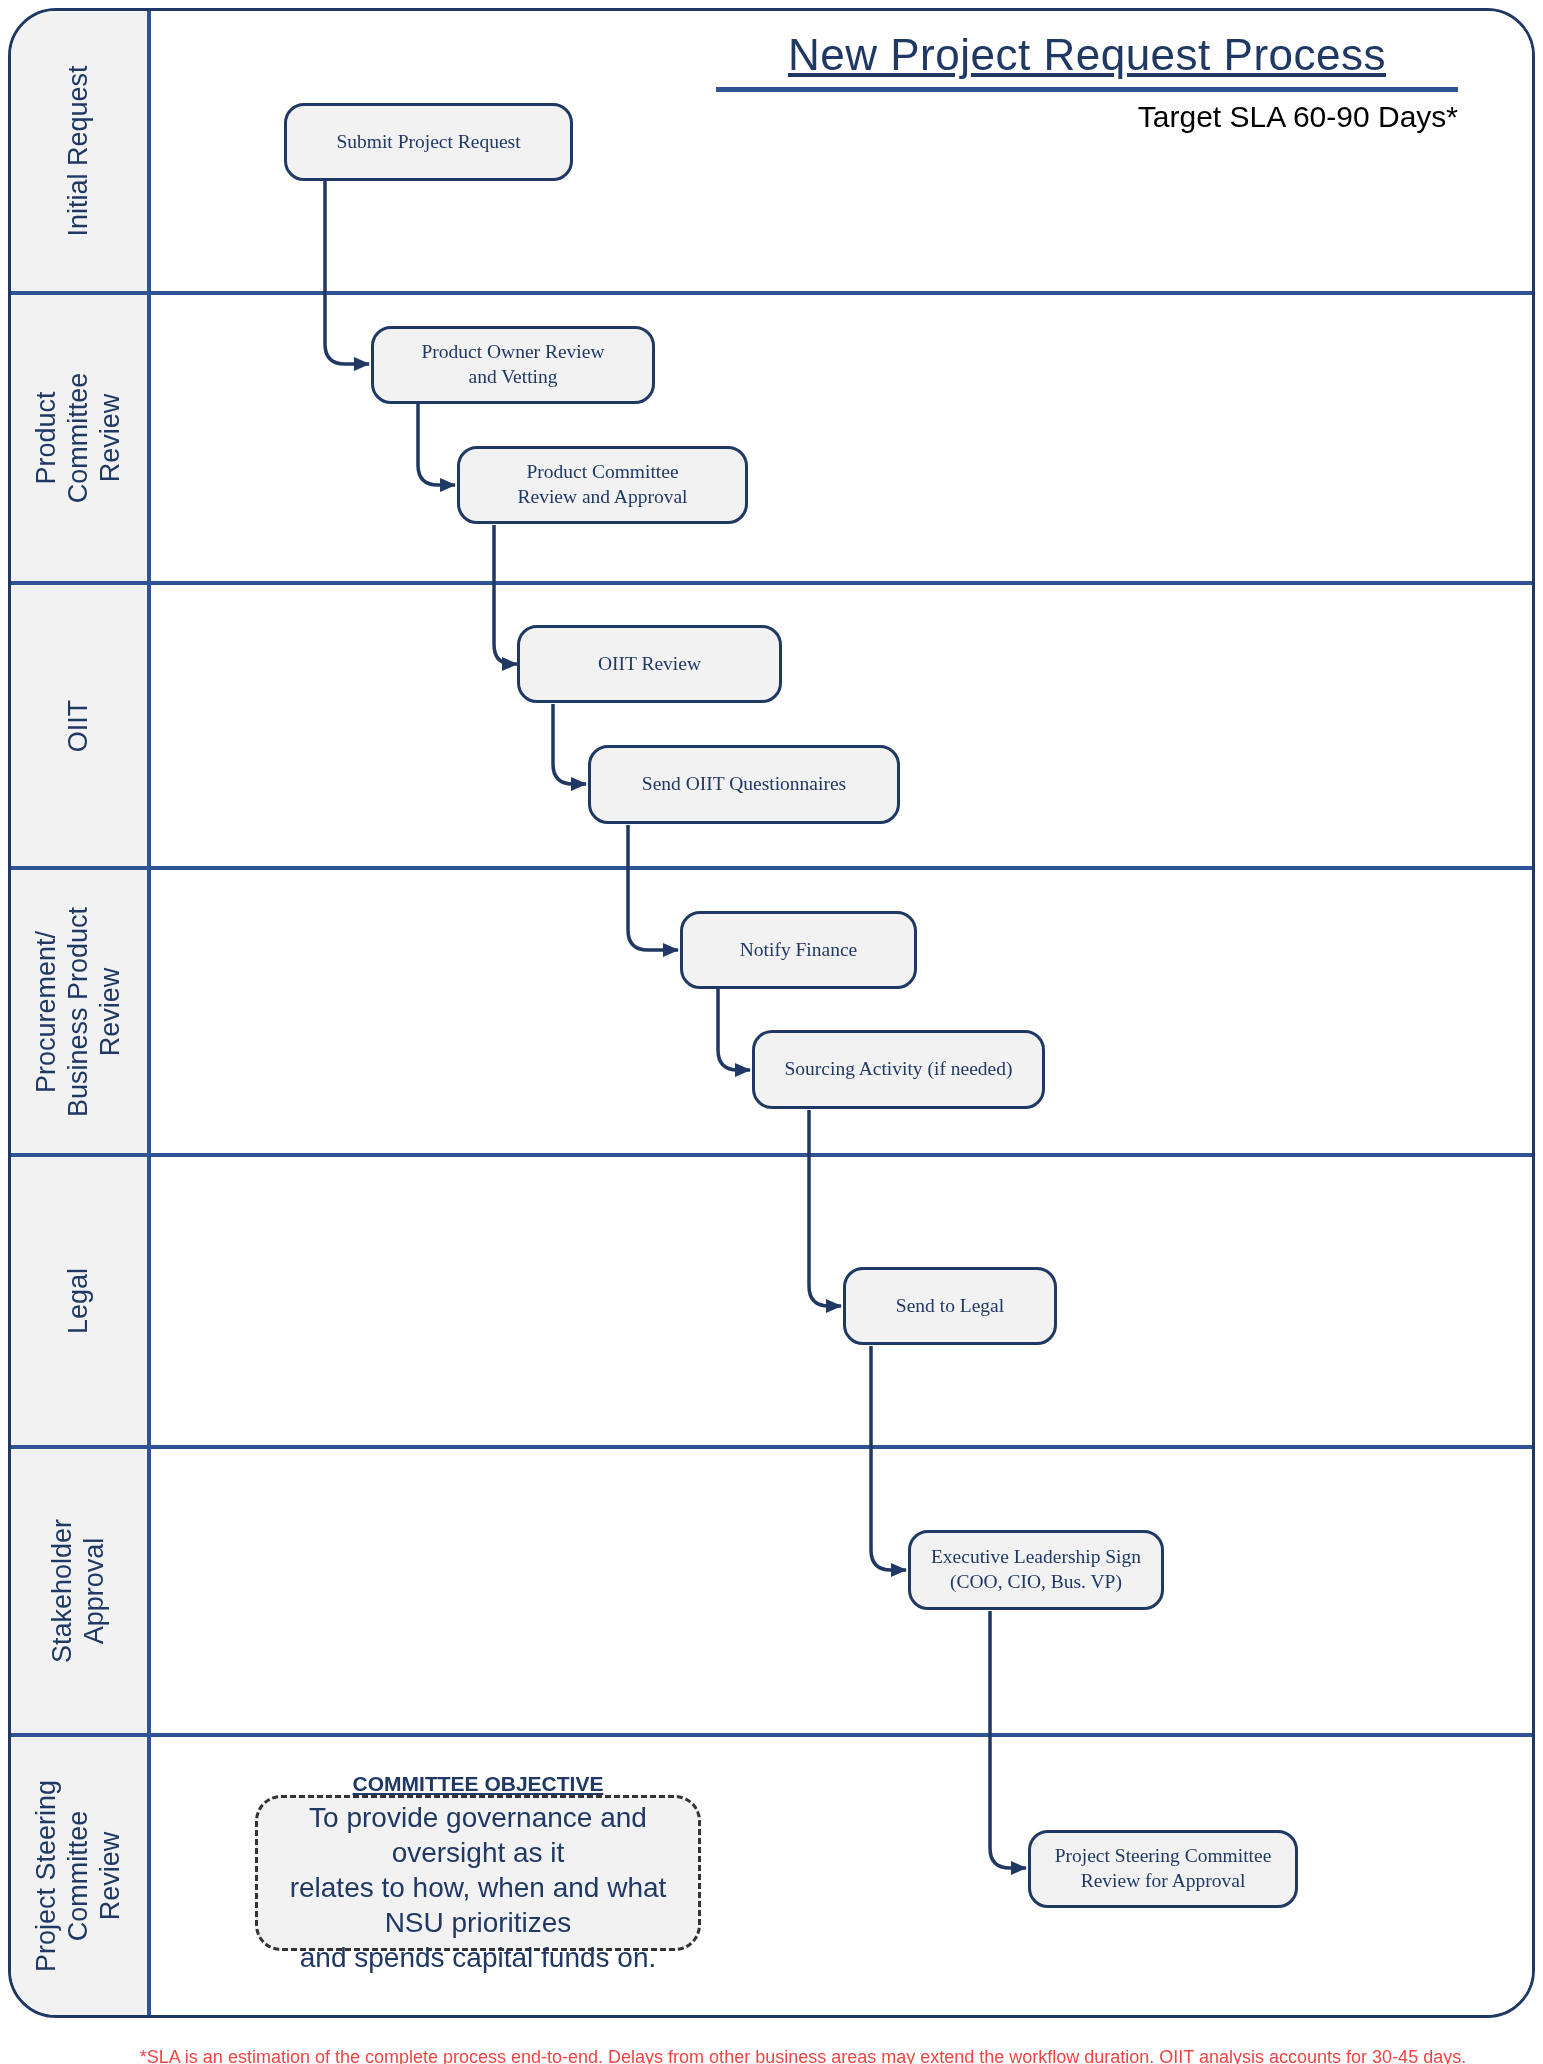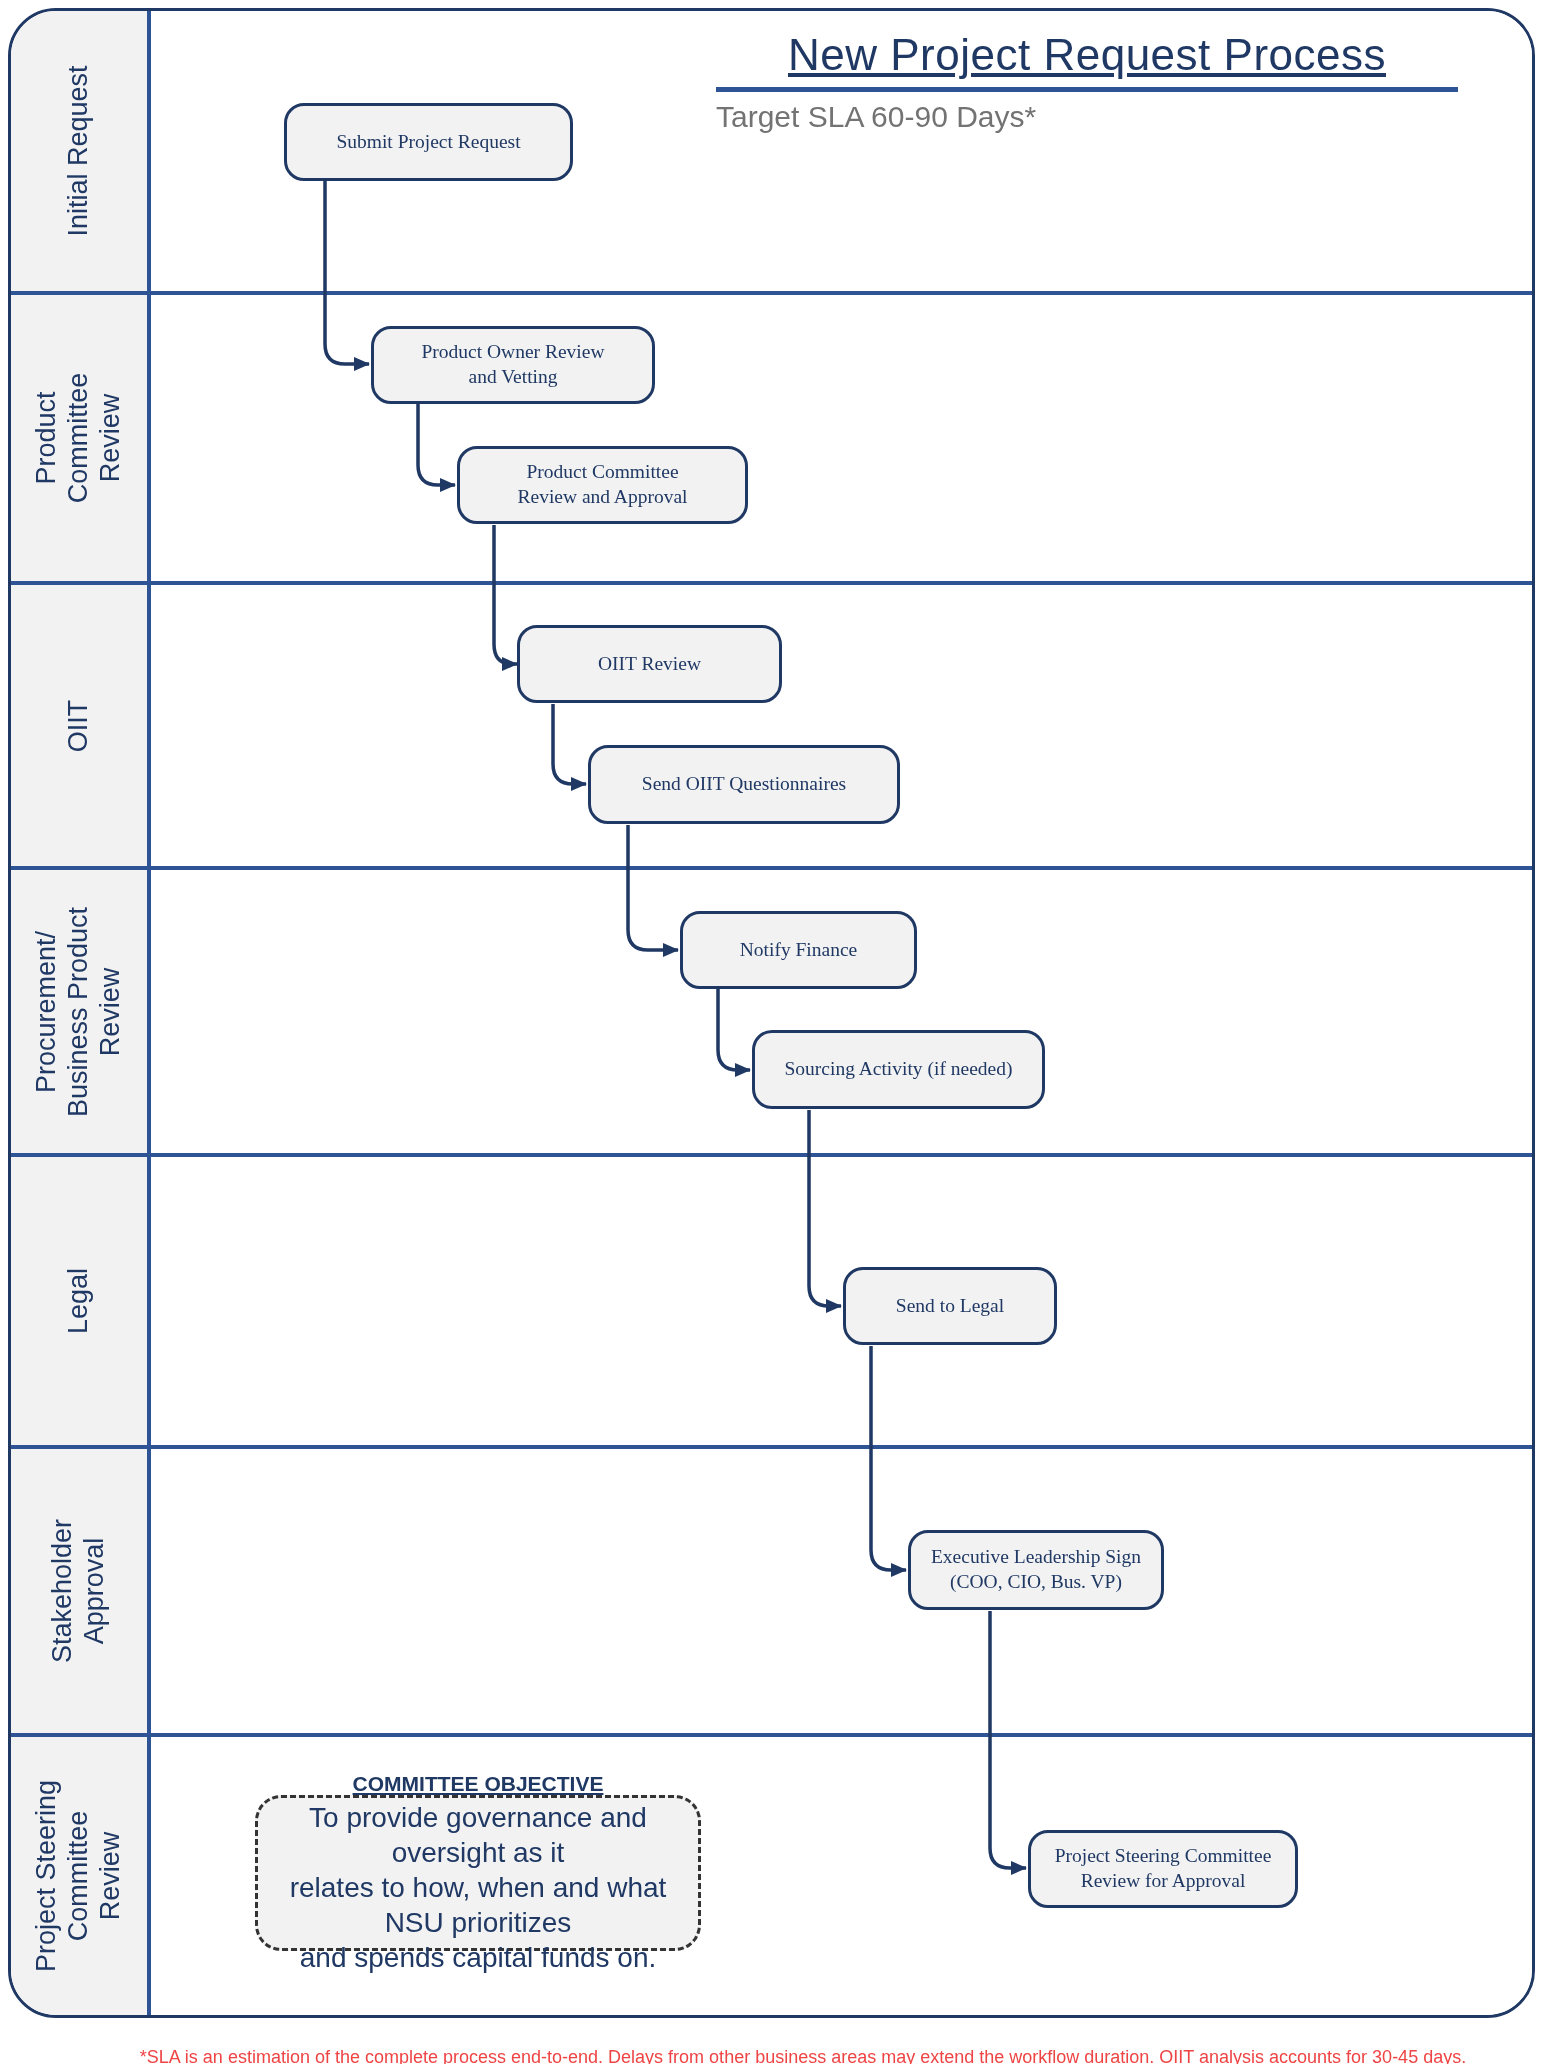--- a/index.html
+++ b/index.html
@@ -67,22 +67,22 @@
     white-space: nowrap;
     text-decoration: underline;
   }
   .title-underline {
     height: 5px;
     background: #2F5496;
     margin: 7px 0 8px 0;
   }
   .subtitle {
     font-size: 30px;
-    color: #737373;
-    text-align: left;
+    color: #000000;
+    text-align: right;
     white-space: nowrap;
   }
 
   
   svg.connectors {
     position: absolute;
     left: 0; top: 0;
     pointer-events: none;
   }
   svg.connectors path.conn {

